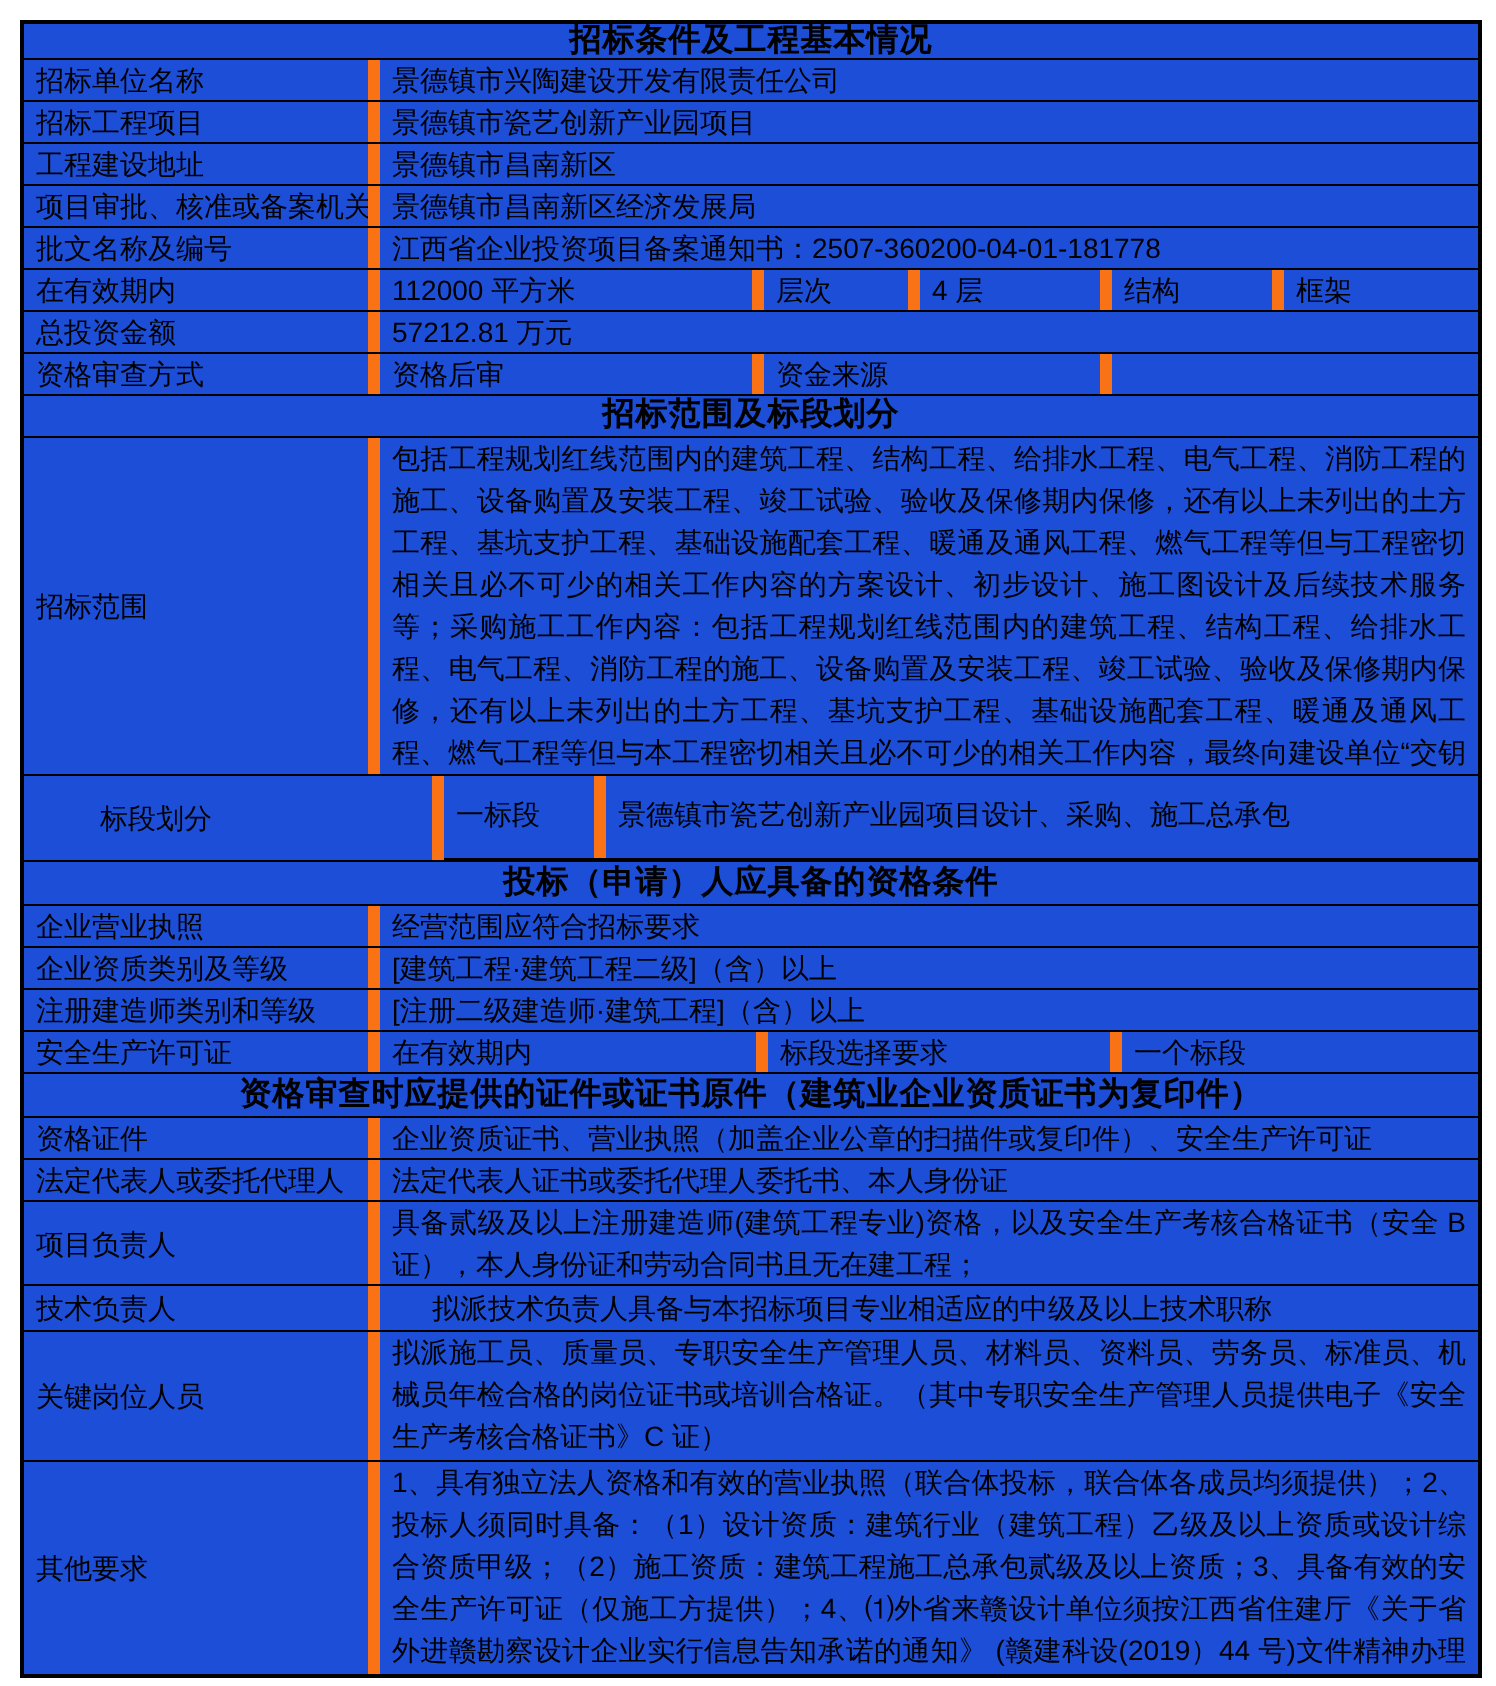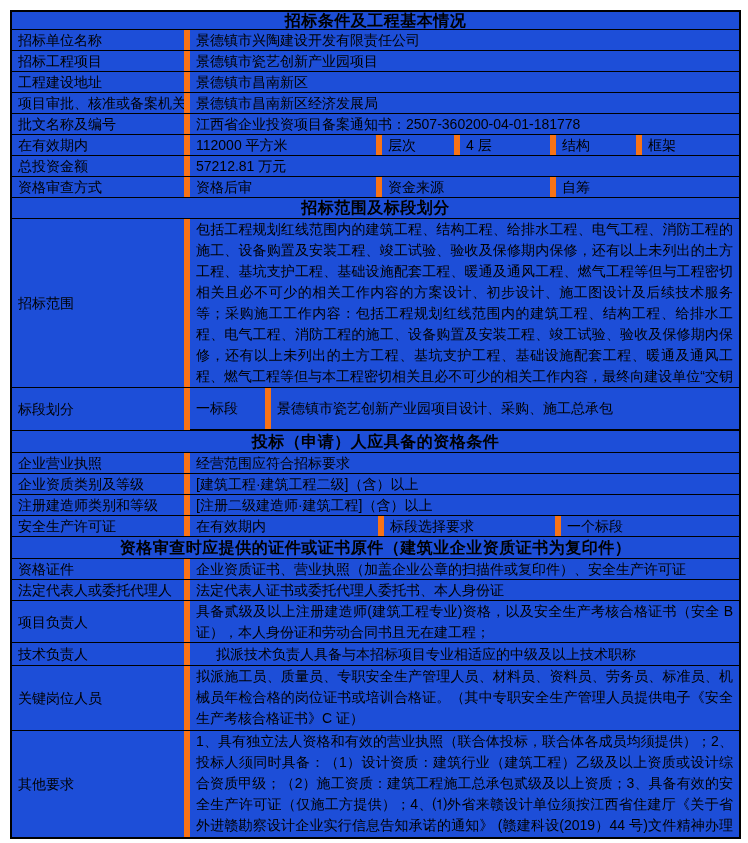--- a/index.html
+++ b/index.html
@@ -25,21 +25,21 @@
     display:block;white-space:normal;line-height:21px;
     text-align:justify;padding-top:0;
   }
   .sect{
     flex:1;justify-content:center;font-weight:bold;font-size:16px;
     border-right:none;padding:0;letter-spacing:0.5px;
   }
   .title{font-weight:bold;font-size:16px;letter-spacing:0.5px;}
   
   .r17{height:17px;} .r20{height:20px;} .r21{height:21px;} .r22{height:22px;gap:20px;}
-  .r41{height:41px;} .r42{height:42px;} .r64{height:64px;}
+  .r41{height:41px;} .r42{height:42px;padding-left:32px;} .r64{height:64px;}
   .r106{height:106px;} .r168{height:168px;}
   
   .subcol{flex:1;display:flex;font-family:Liberation Mono, monospace;}
   .subrow{display:flex;flex:1;border-bottom:1px solid #000;align-items:stretch;}
   .subrow.last{border-bottom:none;}
   .subname{width:81px;flex:none;}
   
   .w192{width:192px;flex:none;}
   .w78{width:78px;flex:none;}
   .w96{width:96px;flex:none;}
@@ -90,21 +90,20 @@
 
   <div class="row r20">
     <div class="cell label">总投资金额</div>
     <div class="cell value end">57212.81 万元</div>
   </div>
 
   <div class="row r20">
     <div class="cell label">资格审查方式</div>
     <div class="cell w192">资格后审</div>
     <div class="cell w174">资金来源</div>
-    <div class="cell grow end">自筹</div>
   </div>
 
   <div class="row r20">
     <div class="cell sect title">招标范围及标段划分</div>
   </div>
 
   <div class="row r168">
     <div class="cell label">招标范围</div>
     <div class="cell value end wrap">包括工程规划红线范围内的建筑工程、结构工程、给排水工程、电气工程、消防工程的施工、设备购置及安装工程、竣工试验、验收及保修期内保修，还有以上未列出的土方工程、基坑支护工程、基础设施配套工程、暖通及通风工程、燃气工程等但与工程密切相关且必不可少的相关工作内容的方案设计、初步设计、施工图设计及后续技术服务等；采购施工工作内容：包括工程规划红线范围内的建筑工程、结构工程、给排水工程、电气工程、消防工程的施工、设备购置及安装工程、竣工试验、验收及保修期内保修，还有以上未列出的土方工程、基坑支护工程、基础设施配套工程、暖通及通风工程、燃气工程等但与本工程密切相关且必不可少的相关工作内容，最终向建设单位“交钥匙”。</div>
   </div>

